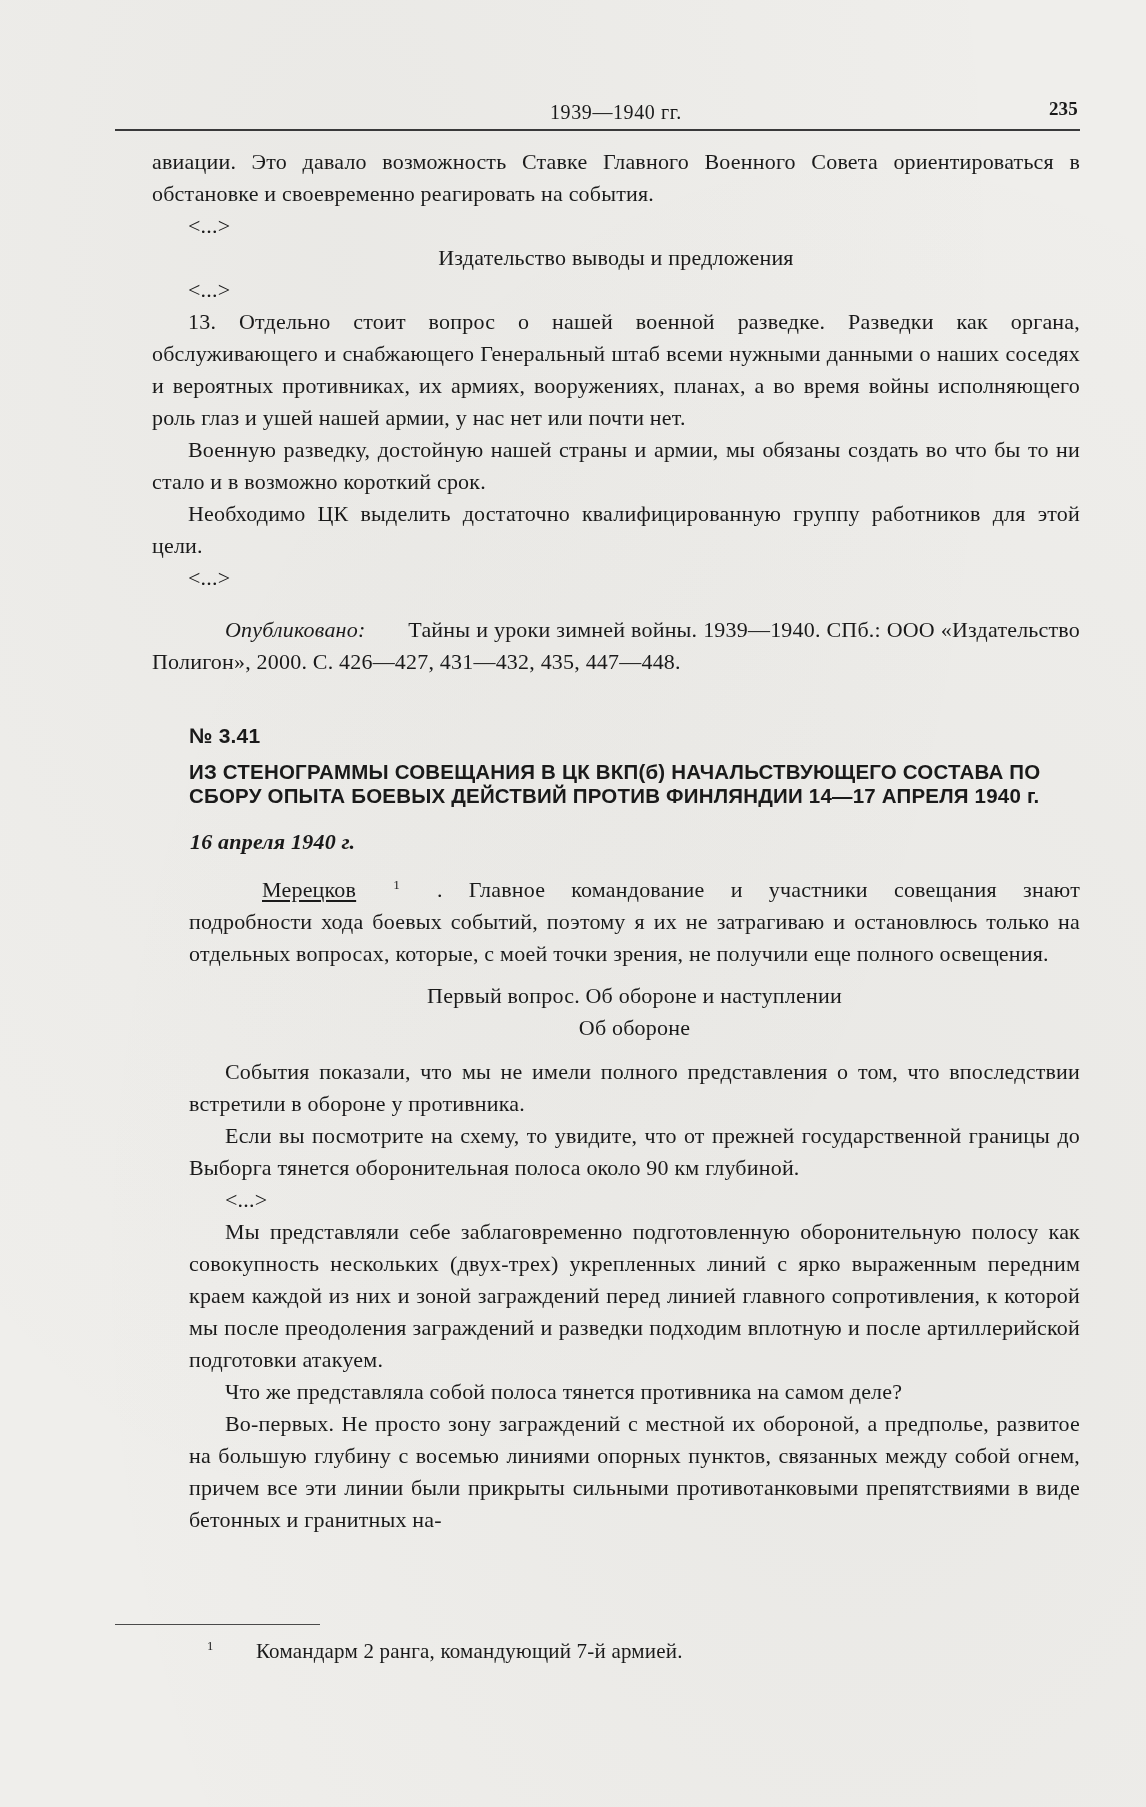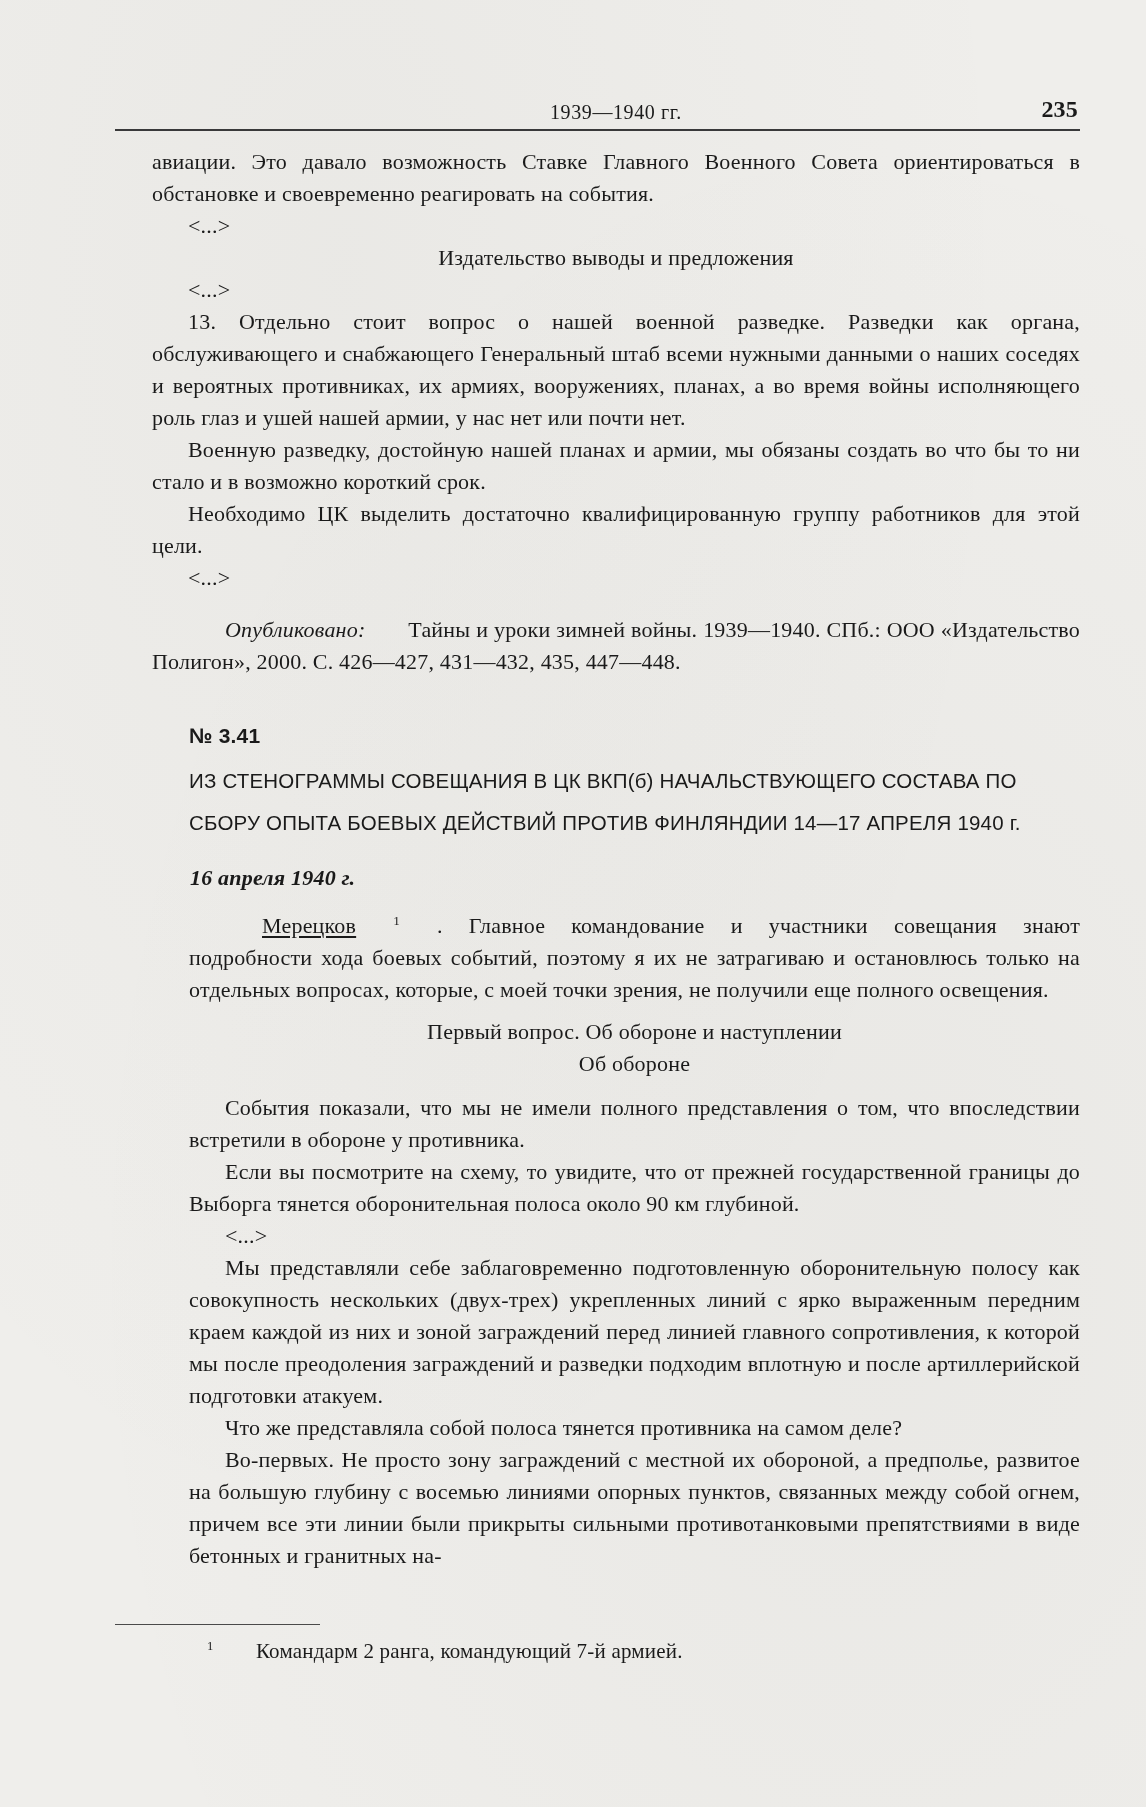--- a/index.html
+++ b/index.html
@@ -38,21 +38,21 @@
     position: absolute;
     left: 50%;
     transform: translateX(-50%);
     letter-spacing: 0.6px;
   }
   .header-page-num {
     position: absolute;
     right: 2px;
     top: -3px;
     font-weight: bold;
-    font-size: 24px;
+    font-size: 19px;
   }
   .header-rule {
     border: none;
     border-top: 2px solid #39393a;
     margin: 3px 0 15px 0;
   }
   p { margin: 0; }
   .p { text-align: justify; text-indent: 36px; }
   .noindent { text-indent: 0; }
   .center { text-align: center; text-indent: 0; }
@@ -62,23 +62,23 @@
   sup { font-size: 0.6em; line-height: 0; }
   .published { margin-top: 20px; }
   .doc2-number {
     font-family: "Liberation Sans", "DejaVu Sans", sans-serif;
     font-weight: bold;
     font-size: 21px;
     margin-top: 42px;
   }
   .doc2-title {
     font-family: "Liberation Sans", "DejaVu Sans", sans-serif;
-    font-weight: normal;
+    font-weight: bold;
     font-size: 20.5px;
-    line-height: 42px;
+    line-height: 24px;
     margin-top: 8px;
     text-align: left;
   }
   .doc2-date {
     font-style: italic;
     margin: 18px 0 16px 1px;
     font-weight: bold;
   }
   .mt { margin-top: 10px; }
   .mb { margin-bottom: 12px; }
@@ -107,21 +107,21 @@
       <span class="header-title">1939—1940 гг.</span>
       <span class="header-page-num">235</span>
     </div>
     <hr class="header-rule">
 
     <p class="p noindent">авиации. Это давало возможность Ставке Главного Военного Совета ориентироваться в обстановке и своевременно реагировать на события.</p>
     <p class="ellipsis-line">&lt;...&gt;</p>
     <p class="center">Издательство выводы и предложения</p>
     <p class="ellipsis-line">&lt;...&gt;</p>
     <p class="p">13. Отдельно стоит вопрос о нашей военной разведке. Разведки как органа, обслуживающего и снабжающего Генеральный штаб всеми нужными данными о наших соседях и вероятных противниках, их армиях, вооружениях, планах, а во время войны исполняющего роль глаз и ушей нашей армии, у нас нет или почти нет.</p>
-    <p class="p">Военную разведку, достойную нашей планах и армии, мы обязаны создать во что бы то ни стало и в возможно короткий срок.</p>
+    <p class="p">Военную разведку, достойную нашей страны и армии, мы обязаны создать во что бы то ни стало и в возможно короткий срок.</p>
     <p class="p">Необходимо ЦК выделить достаточно квалифицированную группу работников для этой цели.</p>
     <p class="ellipsis-line">&lt;...&gt;</p>
     <p class="p published">
       <span class="italic">Опубликовано:</span><span> Тайны и уроки зимней войны. 1939—1940. СПб.: ООО «Издательство Полигон», 2000. С. 426—427, 431—432, 435, 447—448.</span>
     </p>
 
     <section>
       <p class="doc2-number">№ 3.41</p>
       <p class="doc2-title">ИЗ СТЕНОГРАММЫ СОВЕЩАНИЯ В ЦК ВКП(б) НАЧАЛЬСТВУЮЩЕГО СОСТАВА ПО СБОРУ ОПЫТА БОЕВЫХ ДЕЙСТВИЙ ПРОТИВ ФИНЛЯНДИИ 14—17 АПРЕЛЯ 1940 г.</p>
       <p class="doc2-date">16 апреля 1940 г.</p>

